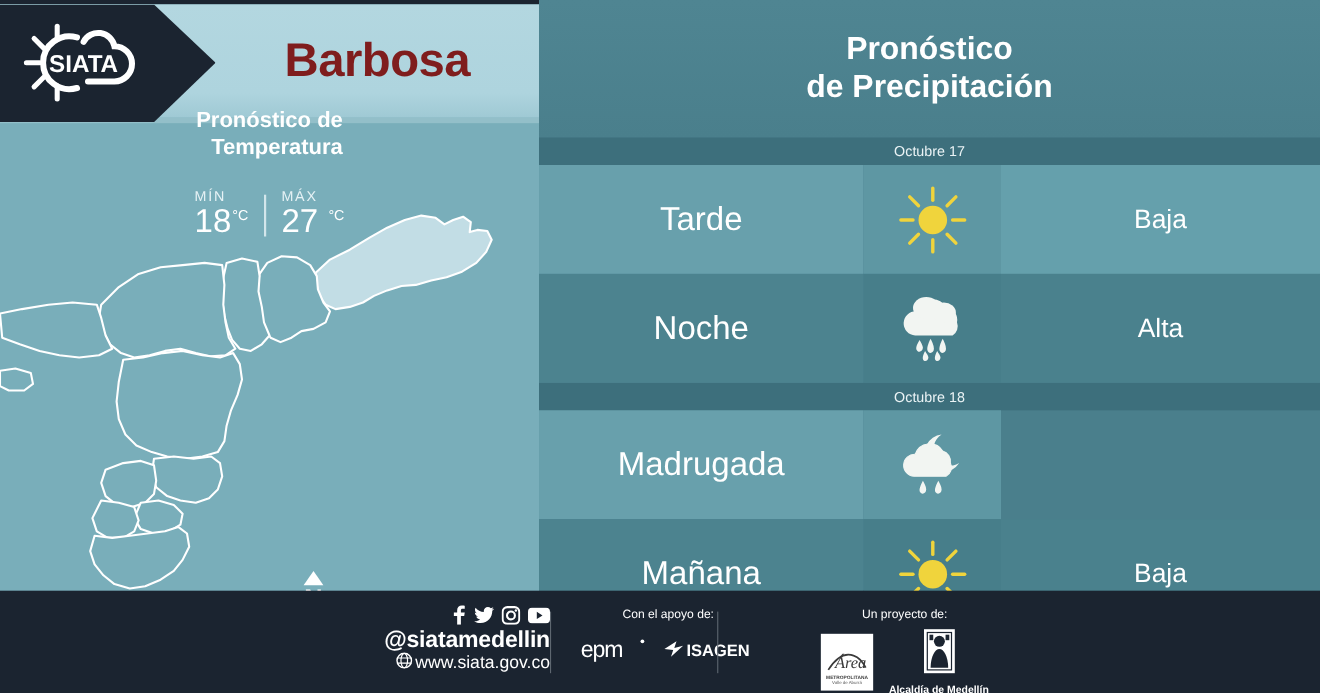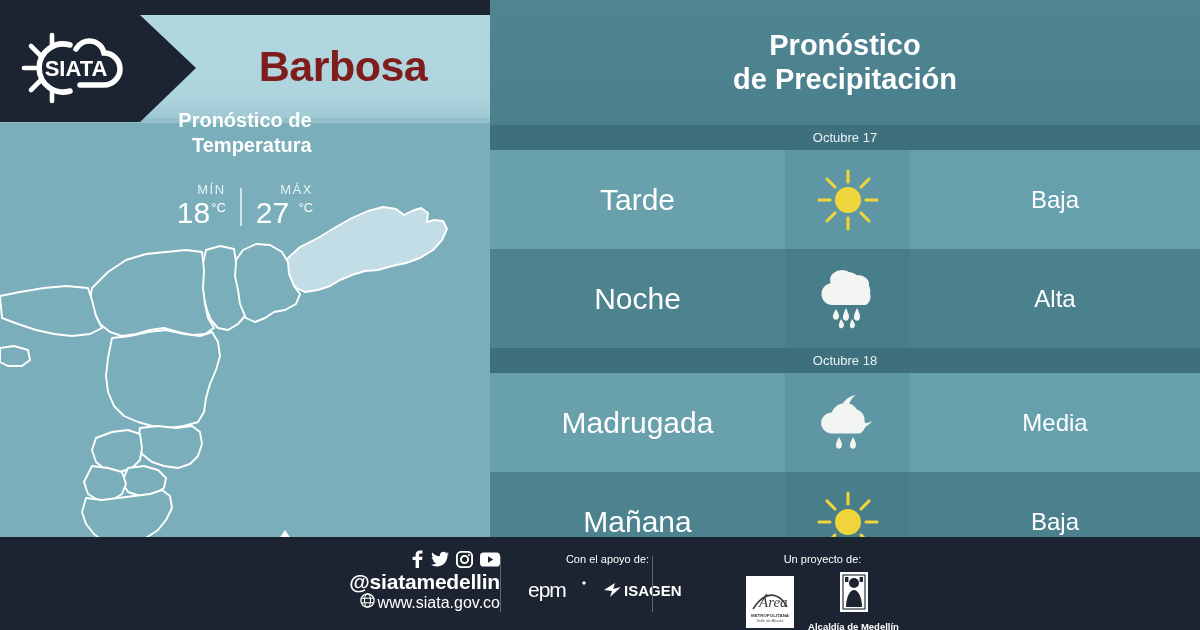--- a/index.html
+++ b/index.html
@@ -7,21 +7,21 @@
   body {
     font-family:"Liberation Sans", sans-serif;
     background:#1B2430;
     overflow:hidden;
     position:relative;
   }
   #canvas { position:relative; width:1200px; height:630px; }
 
   
   .left-panel {
-    position:absolute; left:0; top:15px; width:490px; height:537px;
+    position:absolute; left:0; top:4px; width:490px; height:537px;
     background:#79AEBA;
   }
   .logo-chevron {
     position:absolute; left:0; top:0; width:196px; height:107px;
     background:#1B2430;
     clip-path:polygon(0 0, 140px 0, 196px 53px, 140px 107px, 0 107px);
     z-index:5;
   }
   .siata-logo { position:absolute; left:14px; top:12px; width:120px; height:82px; }
 
@@ -41,21 +41,21 @@
 
   .temp-header {
     position:absolute; left:0; top:118px; width:490px; height:70px;
     display:flex; align-items:center; justify-content:center; gap:24px;flex-direction:column;
   }
   .temp-title {
     font-size:20px; font-weight:bold; color:#FFFFFF; line-height:1.25;
     text-align:right; white-space:pre-line;
   }
   .temp-values { display:flex; align-items:flex-start; gap:0px; }
-  .temp-block { text-align:right; padding:0 14px; }
+  .temp-block { text-align:left; padding:0 14px; }
   .temp-label {
     font-size:13px; color:#E6F2F5; letter-spacing:1.6px; margin-bottom:1px;
   }
   .temp-reading {
     font-size:30px; color:#FFFFFF; line-height:1; font-weight:normal;
   }
   .temp-reading .unit { font-size:13px; vertical-align:super; margin-left:1px; }
   .temp-divider { width:2px; height:38px; background:#D3E6EB; align-self:flex-end; margin-bottom:2px; }
 
   .map-wrap { position:absolute; left:0; top:185px; width:490px; height:352px; }
@@ -285,21 +285,20 @@
         <svg width="72" height="64" viewBox="0 0 72 64">
           <path fill="#F2F5F2" d="M44 4 A17 17 0 1 0 60 30 A13 13 0 0 1 44 4 Z"></path>
           <path fill="#F2F5F2" stroke="#F2F5F2" stroke-width="1" d="M19 42 A10 10 0 0 1 20 22 A14 14 0 0 1 45 19 A10 10 0 0 1 52 30
                    A9 9 0 0 1 48 42 Z"></path>
           <g fill="#F2F5F2">
             <path d="M27 46 C24 52 23 55 25 57 C27 59 30 57 30 54 C30 51 28 48 27 46Z"></path>
             <path d="M41 46 C38 52 37 55 39 57 C41 59 44 57 44 54 C44 51 42 48 41 46Z"></path>
           </g>
         </svg>
       </div>
-      <div class="cell-prob">Media</div>
     </div>
 
     <div class="fc-row dark">
       <div class="cell-period">Mañana</div>
       <div class="cell-icon">
         <svg width="66" height="66" viewBox="0 0 66 66">
           <circle cx="33" cy="33" r="13" fill="#F0D43C"></circle>
           <g stroke="#F0D43C" stroke-width="3.1" stroke-linecap="round">
             <line x1="33" y1="4" x2="33" y2="15"></line>
             <line x1="33" y1="51" x2="33" y2="62"></line>

